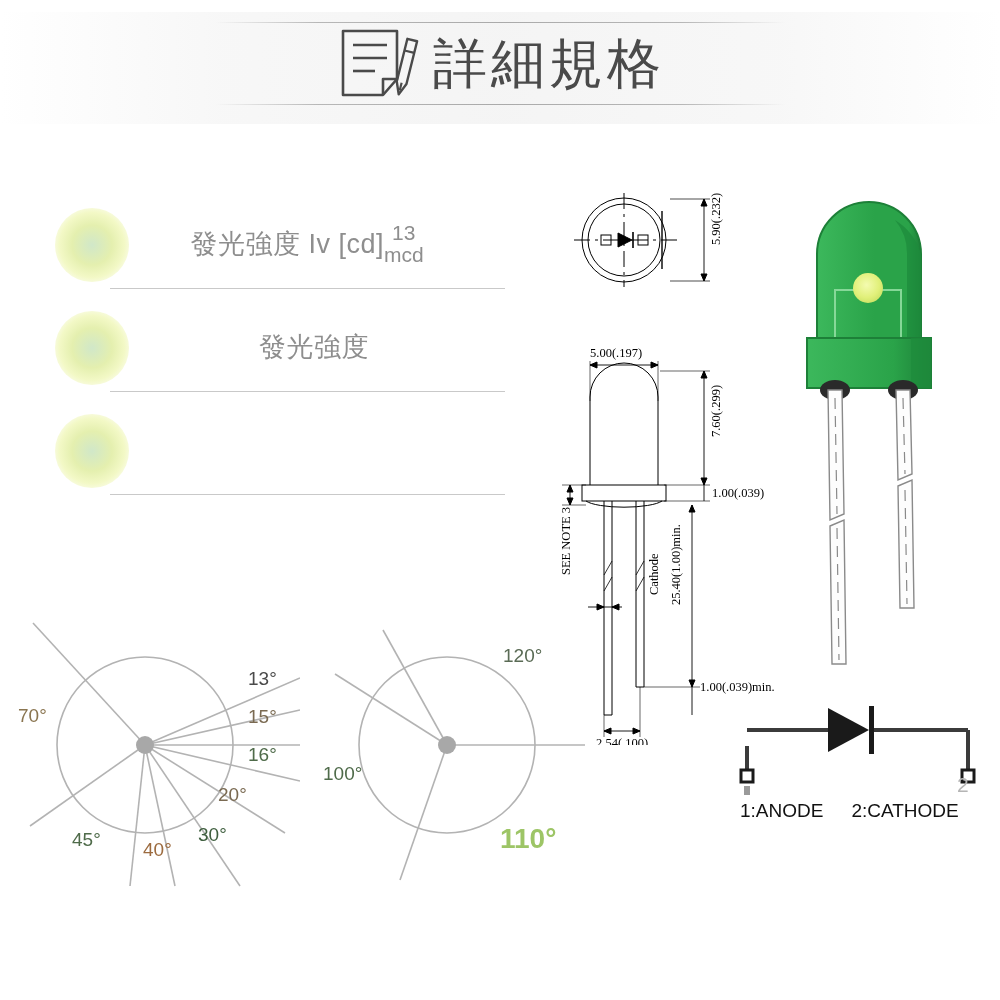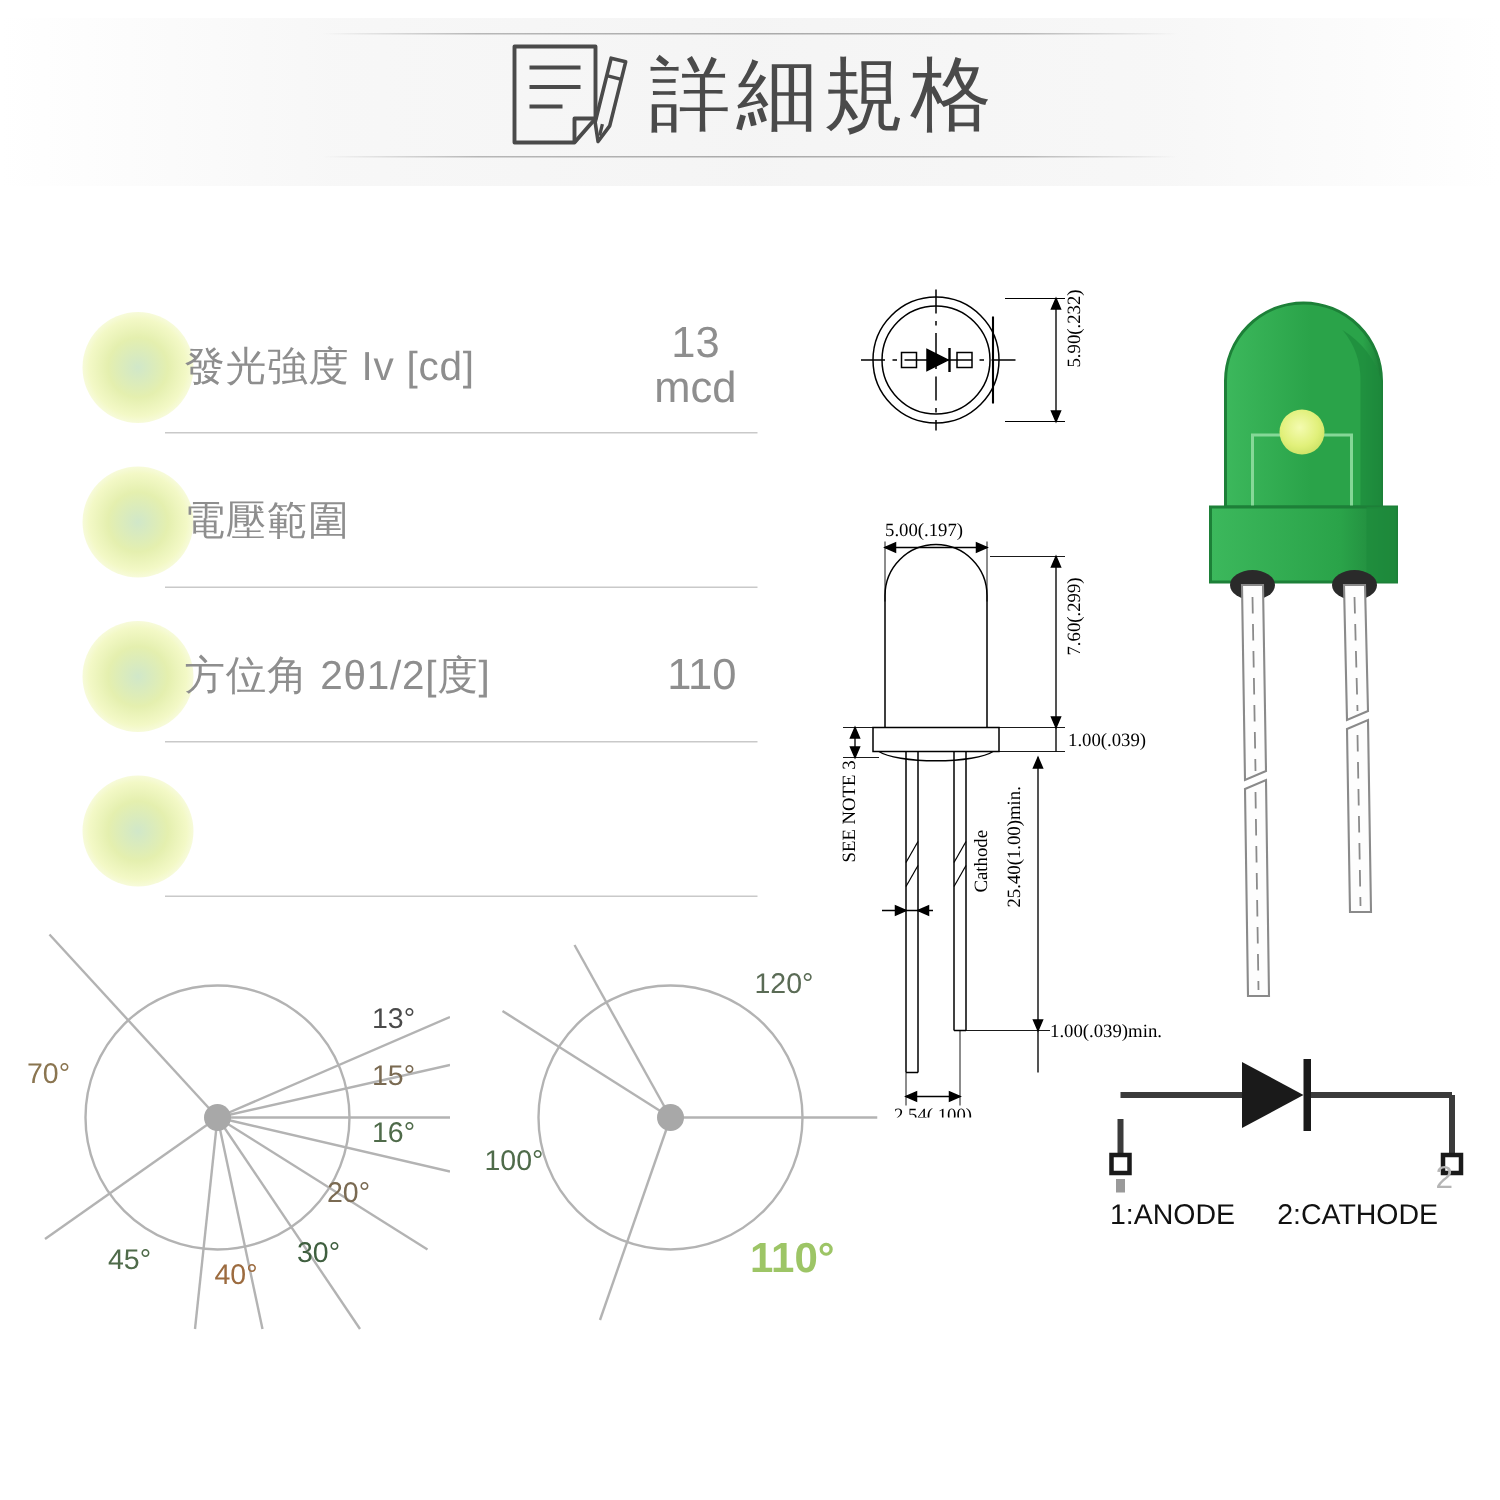--- a/index.html
+++ b/index.html
@@ -82,30 +82,30 @@
         rgba(238,246,176,0.72) 62%,
         rgba(247,250,215,0.28) 82%,
         rgba(255,255,255,0) 100%);
   }
   .spec-text {
     position: absolute;
     left: 68px; right: 0; top: 0;
     height: 88px;
     display: flex;
     align-items: center;
-    justify-content: space-between;
+    justify-content: center;
   }
   .spec-label {
     font-size: 27px;
     color: #8e8e8e;
     white-space: nowrap;
     letter-spacing: 0.5px;
   }
   .spec-value {
-    font-size: 29px;
+    font-size: 21px;
     color: #8e8e8e;
     text-align: center;
     white-space: pre-line;
     line-height: 1.05;
     padding-right: 14px;
   }
   .spec-underline {
     position: absolute;
     left: 55px; right: 0; top: 88px;
     height: 1px;
@@ -182,33 +182,25 @@
         <span class="spec-label">發光強度 Iv [cd]</span>
         <span class="spec-value">13
 mcd</span>
       </div>
       <div class="spec-underline"></div>
     </div>
 
     <div class="spec-row">
       <div class="spec-bullet"></div>
       <div class="spec-text">
-        <span class="spec-label">電壓範圍</span>
+        <span class="spec-label">發光強度</span>
       </div>
       <div class="spec-underline"></div>
     </div>
 
-    <div class="spec-row">
-      <div class="spec-bullet"></div>
-      <div class="spec-text">
-        <span class="spec-label">方位角 2θ1/2[度]</span>
-        <span class="spec-value">110</span>
-      </div>
-      <div class="spec-underline"></div>
-    </div>
 
     <div class="spec-row">
       <div class="spec-bullet"></div>
       <div class="spec-underline"></div>
     </div>
 
   </div>
 
   <svg id="polar-left" width="300" height="270" viewBox="0 0 300 270">
     <g stroke="#b3b3b3" stroke-width="1.6" fill="none">

